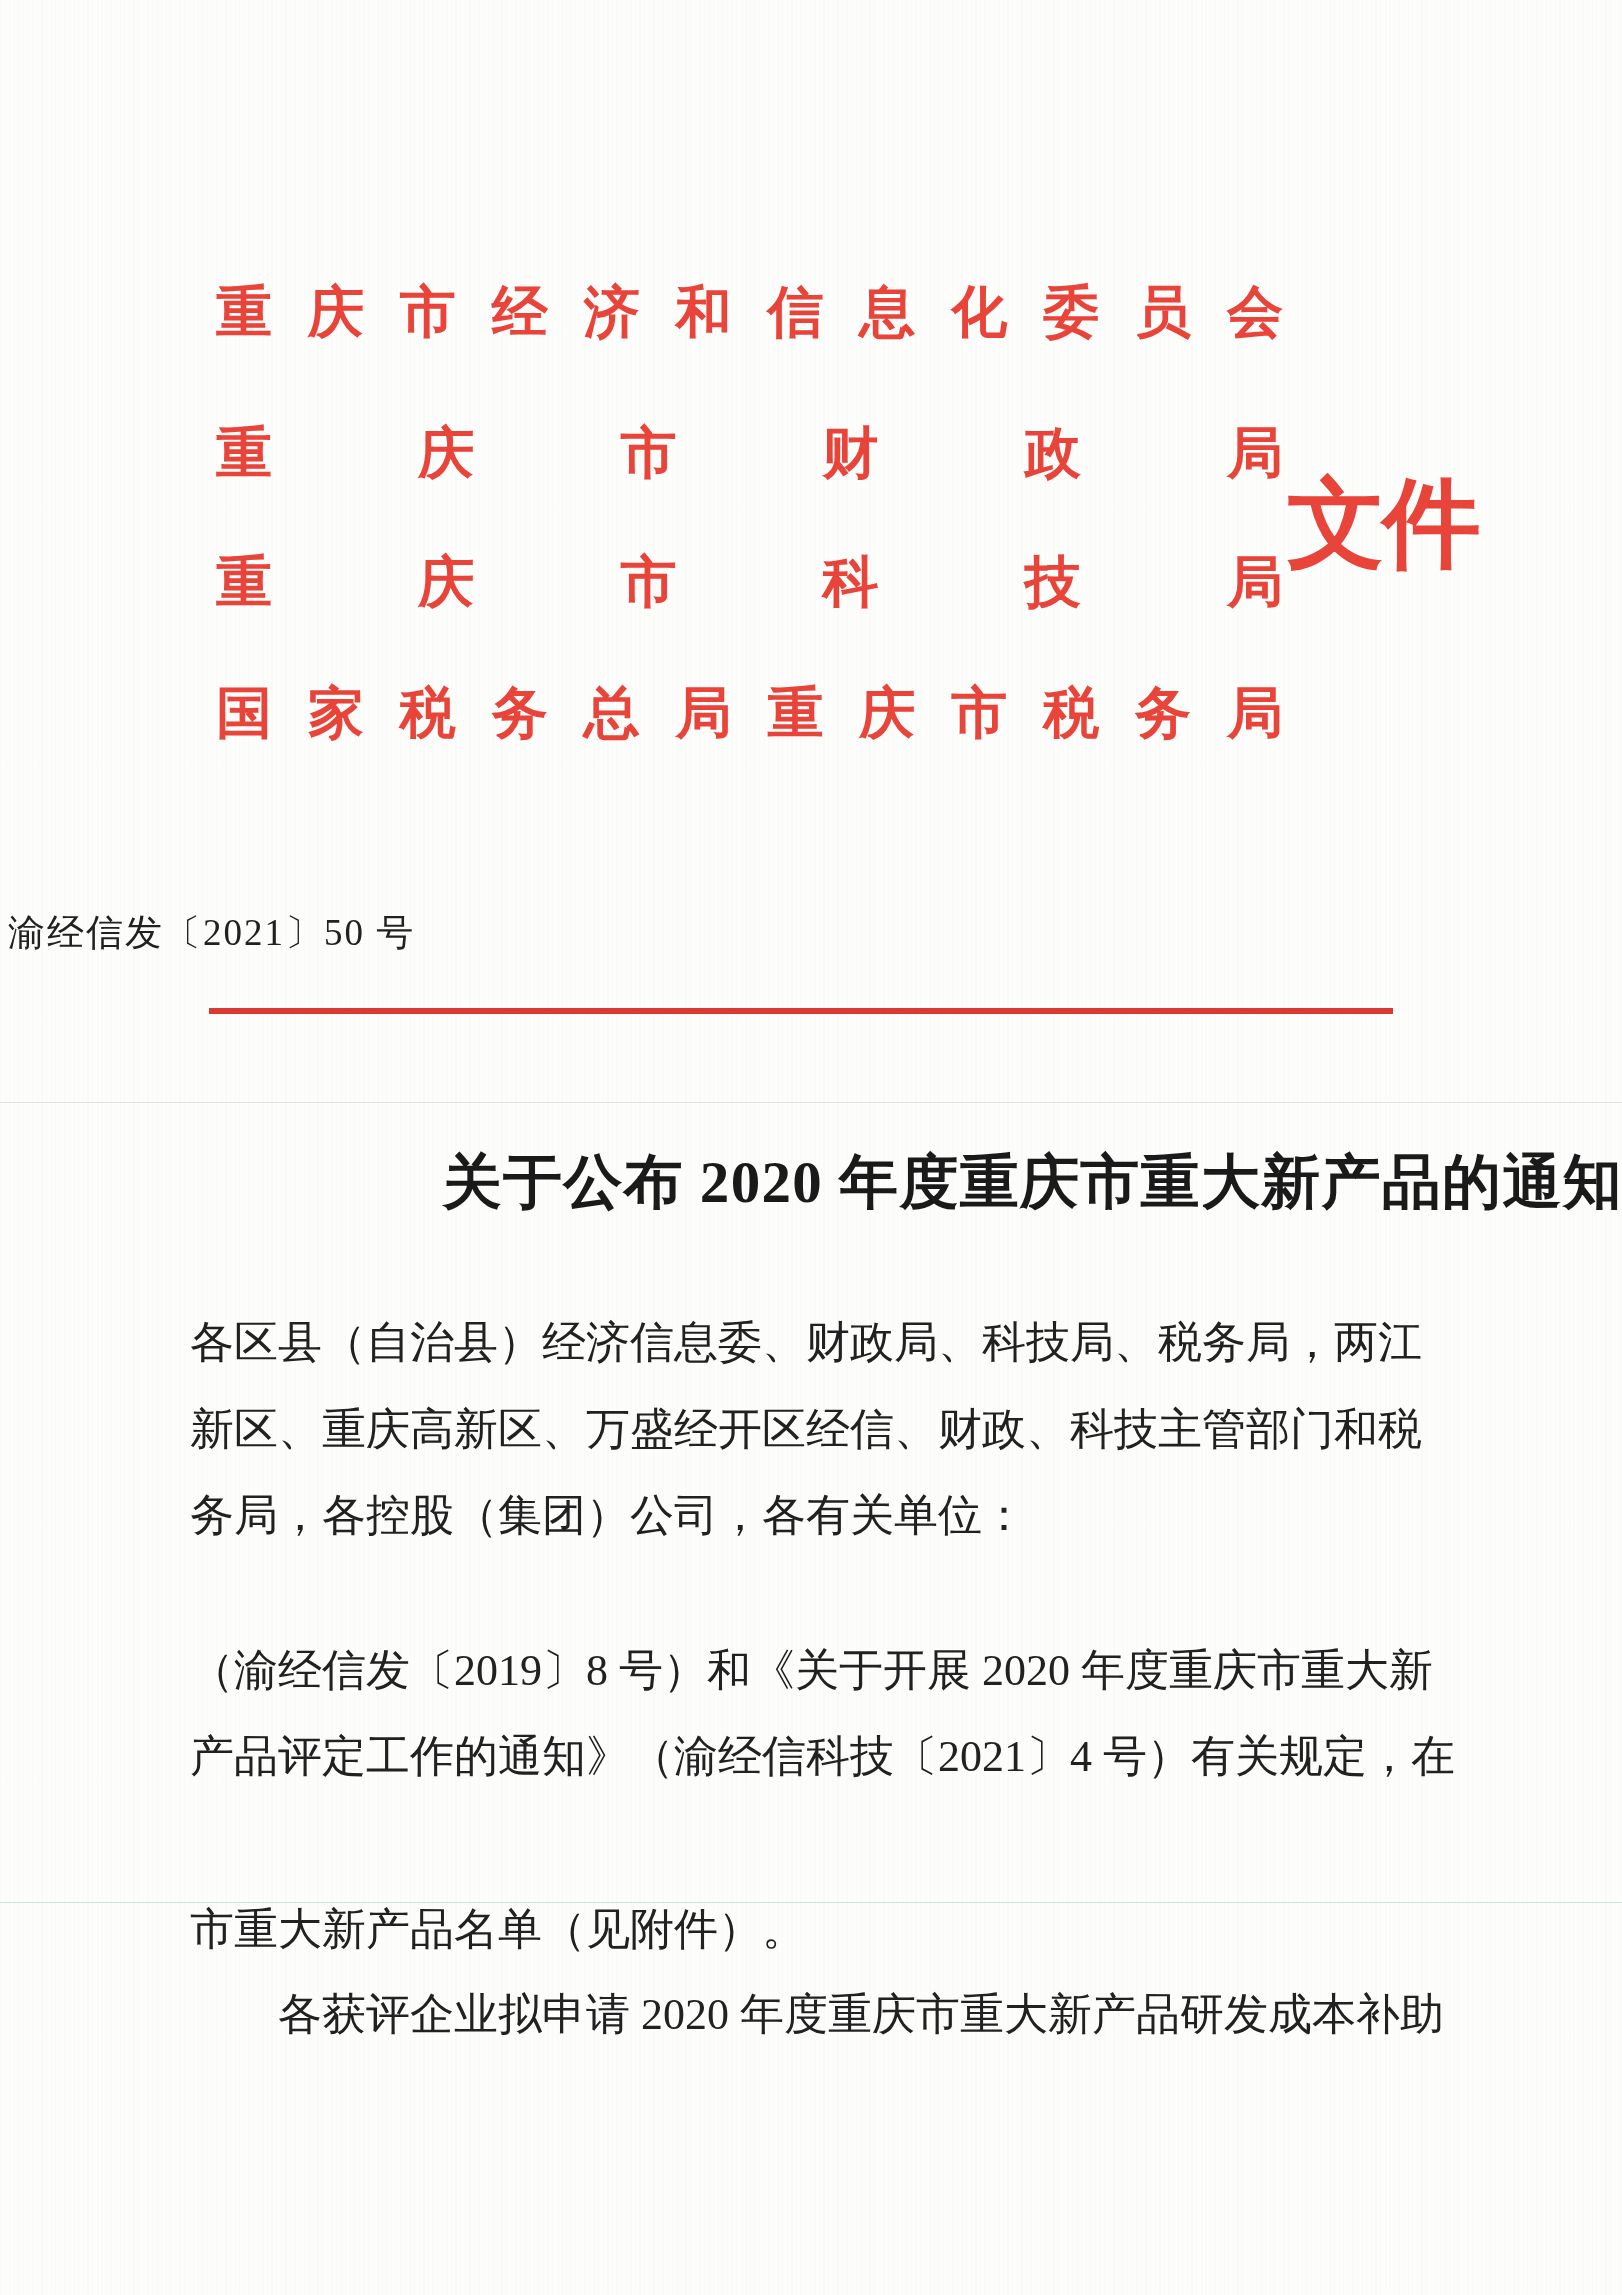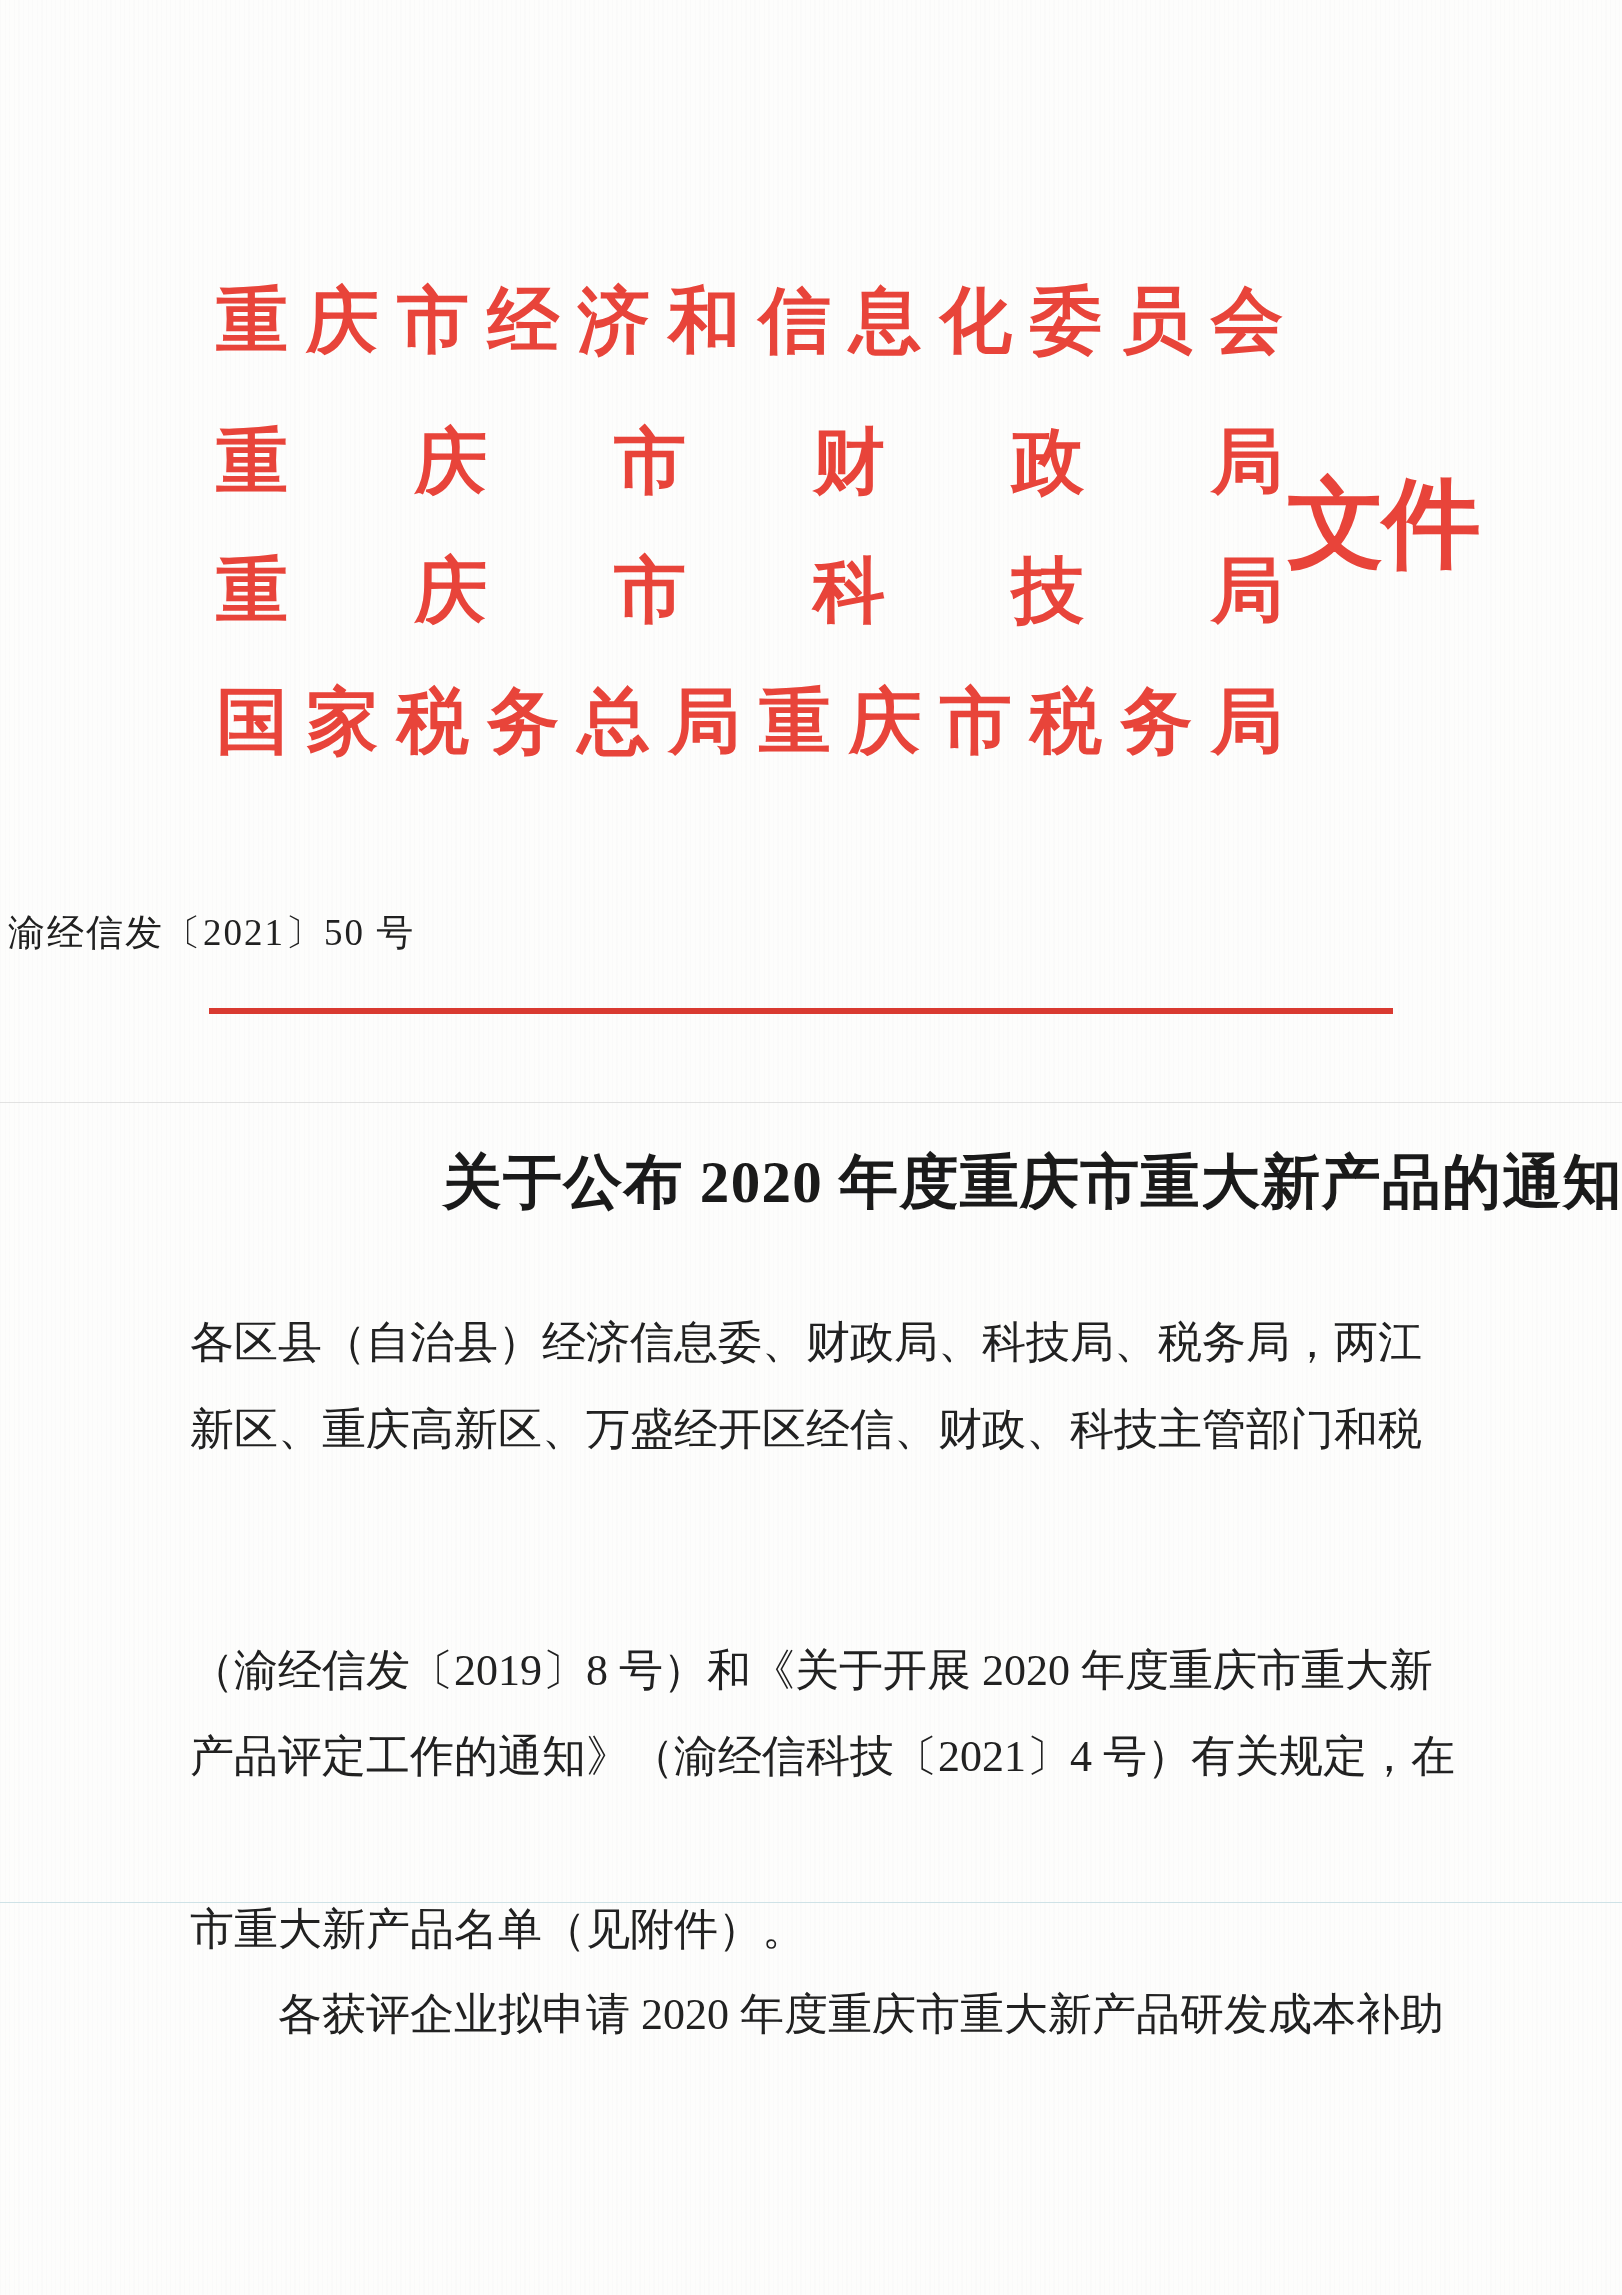--- a/index.html
+++ b/index.html
@@ -9,21 +9,21 @@
     margin:0 auto;
     background:#fdfdfc;
     background-image:repeating-linear-gradient(90deg, rgba(110,110,135,0.02) 0 1.3px, rgba(0,0,0,0) 1.3px 4.6px);
     overflow:hidden;
     font-family:"Liberation Serif","DejaVu Serif",serif;
   }
   
   .agency-line{
     position:absolute;left:216px;width:1067px;
     color:var(--header-red,#e8443a);
-    font-size:72px;line-height:1.06;font-weight:bold;
+    font-size:56px;line-height:1.06;font-weight:bold;
     text-align:justify;text-align-last:justify;
     white-space:nowrap;
   }
   .agency-line.l1{top:283px;}
   .agency-line.l2{top:424px;}
   .agency-line.l3{top:553px;}
   .agency-line.l4{top:684px;}
   .doc-type-label{
     position:absolute;left:1275px;top:466px;
     color:var(--header-red,#e8443a);
@@ -84,19 +84,20 @@
 
   <div class="red-rule"></div>
 
   <div class="scan-line-gray"></div>
   <div class="scan-line-teal"></div>
 
   <div class="doc-title">关于公布 2020 年度重庆市重大新产品的通知</div>
 
   <div class="body-line bl0">各区县（自治县）经济信息委、财政局、科技局、税务局，两江</div>
   <div class="body-line bl1">新区、重庆高新区、万盛经开区经信、财政、科技主管部门和税</div>
+  <div class="body-line bl2">务局，各控股（集团）公司，各有关单位：</div>
   <div class="body-line bl4">（渝经信发〔2019〕8 号）和《关于开展 2020 年度重庆市重大新</div>
   <div class="body-line bl5">产品评定工作的通知》（渝经信科技〔2021〕4 号）有关规定，在</div>
   <div class="body-line bl7">市重大新产品名单（见附件）。</div>
   <div class="body-line bl8 indent">各获评企业拟申请 2020 年度重庆市重大新产品研发成本补助</div>
 
 </div>
 
 
 </body></html>

